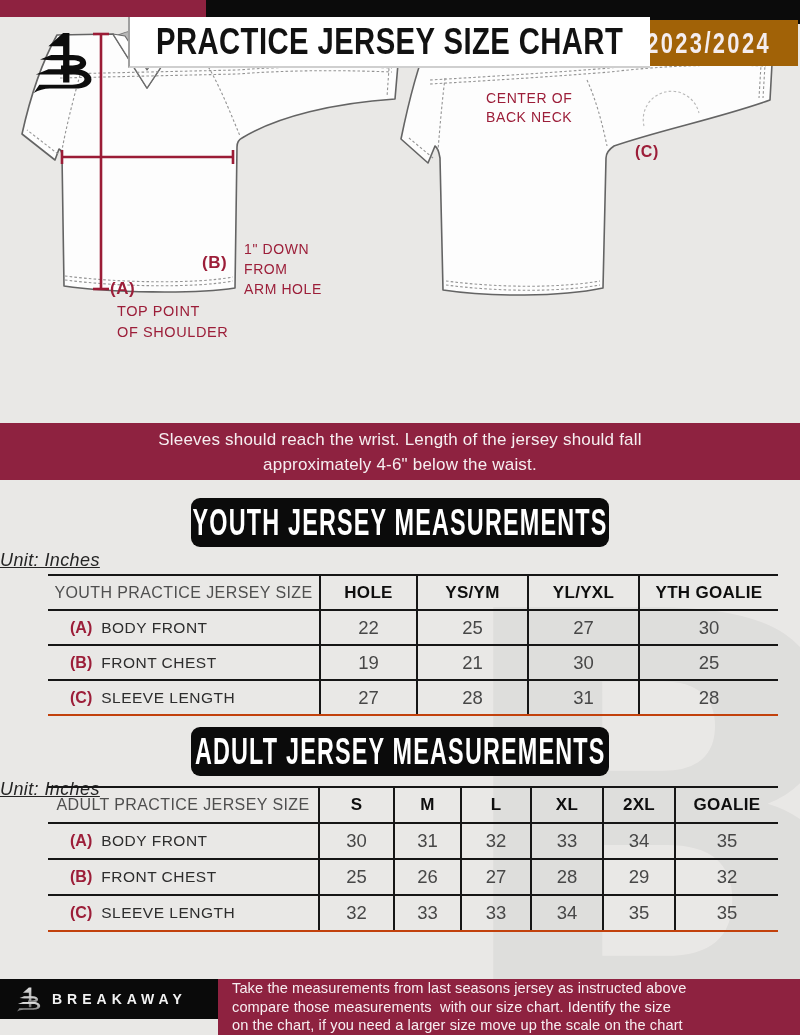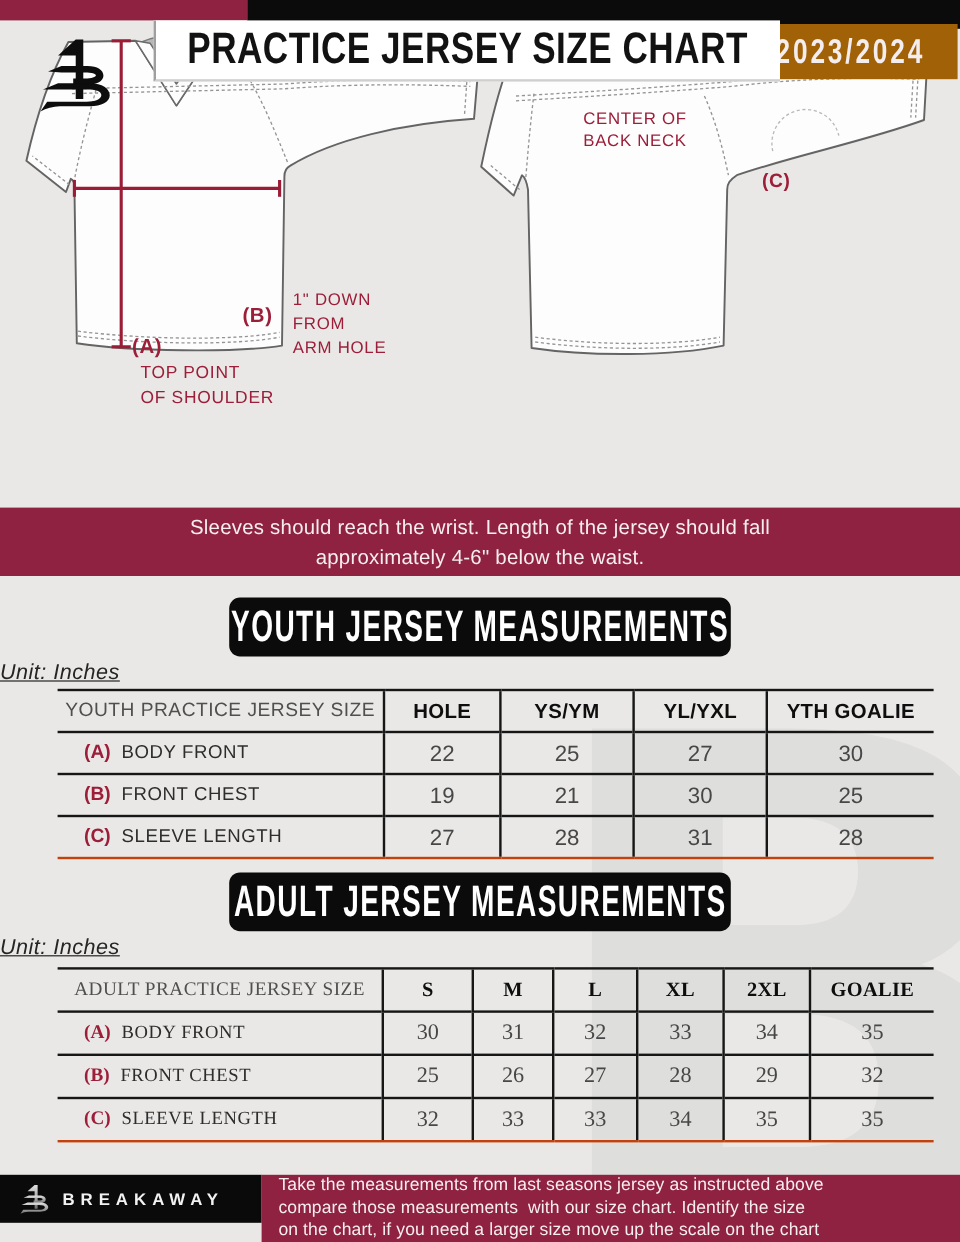--- a/index.html
+++ b/index.html
@@ -227,21 +227,21 @@
       <td class="v val">28</td>
     </tr>
   </tbody>
     </table>
 
   <div class="abs pill" style="left:191px; top:727px;">
     <span class="pill-text">ADULT JERSEY MEASUREMENTS</span>
   </div>
   <div class="abs unit" style="left:0; top:779px;">Unit: Inches</div>
 
-  <table class="mtable t-adult" style="top:806px;font-family:Liberation Serif, serif;">
+  <table class="mtable t-adult" style="top:786px;">
     <colgroup>
         <col style="width:271px">
         <col style="width:75px">
         <col style="width:67px">
         <col style="width:70px">
         <col style="width:72px">
         <col style="width:72px">
         <col style="width:103px">
       </colgroup>
     <tbody>

